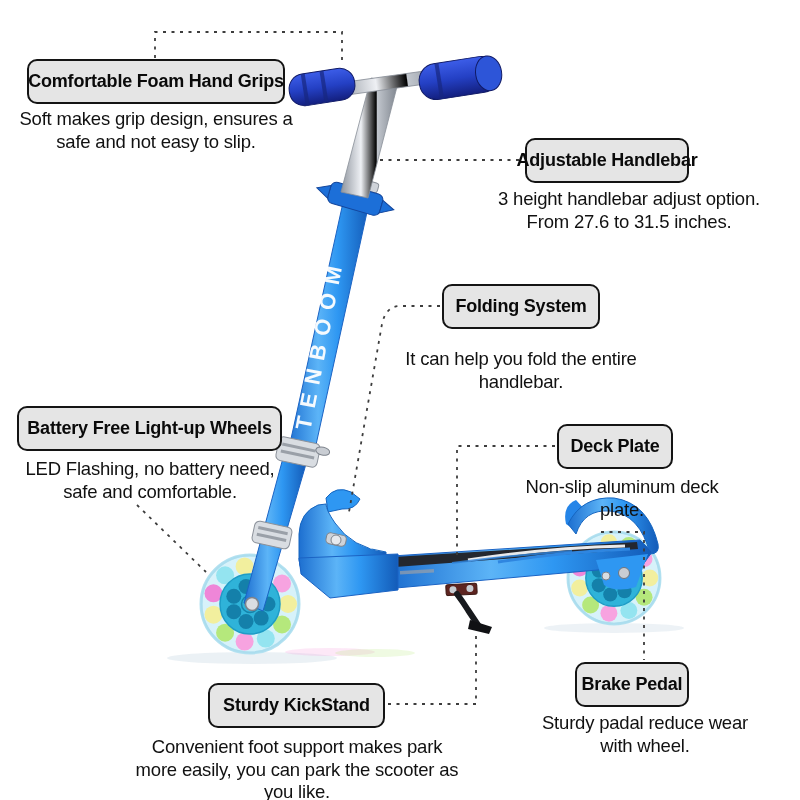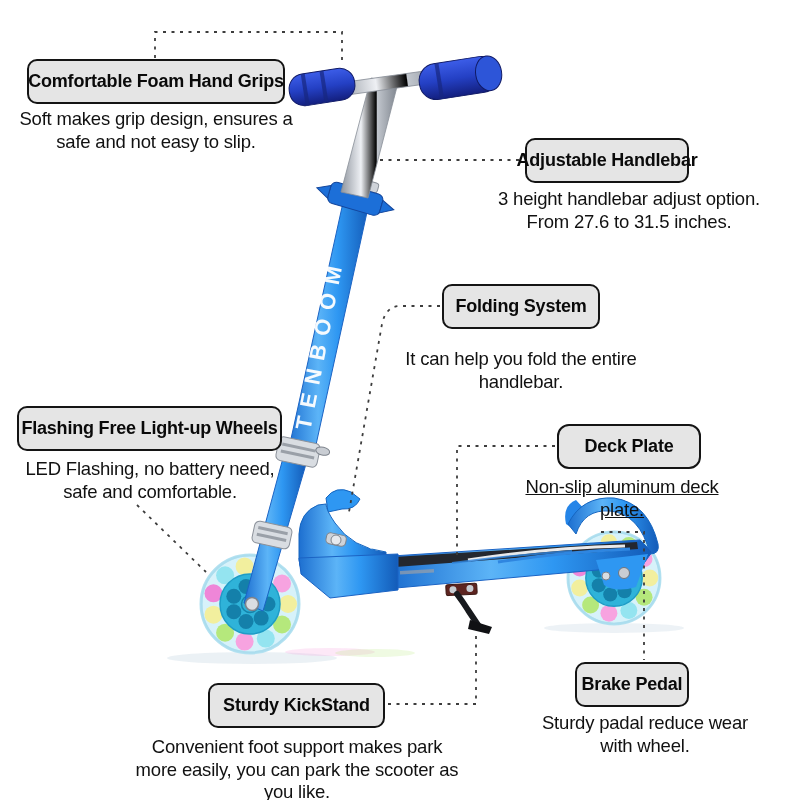--- a/index.html
+++ b/index.html
@@ -21,22 +21,22 @@
   }
   
   .box-grips{left:27px;top:59px;width:258px;}
   .desc-grips{left:6px;top:108px;width:300px;}
   .box-handlebar{left:525px;top:138px;width:164px;}
   .desc-handlebar{left:479px;top:188px;width:300px;}
   .box-folding{left:442px;top:284px;width:158px;}
   .desc-folding{left:381px;top:348px;width:280px;}
   .box-wheels{left:17px;top:406px;width:265px;}
   .desc-wheels{left:0px;top:458px;width:300px;}
-  .box-deck{left:557px;top:424px;width:144px;border-radius:12px;}
-  .desc-deck{left:492px;top:476px;width:260px;text-decoration:underline;}
+  .box-deck{left:557px;top:424px;width:116px;}
+  .desc-deck{left:492px;top:476px;width:260px;}
   .box-kickstand{left:208px;top:683px;width:177px;}
   .desc-kickstand{left:107px;top:736px;width:380px;}
   .box-brake{left:575px;top:662px;width:114px;}
   .desc-brake{left:515px;top:712px;width:260px;}
 </style>
 </head>
 <body>
 
 <div class="canvas">
 
@@ -209,21 +209,21 @@
   <div class="desc desc-handlebar">3 height handlebar adjust option.
 From 27.6 to 31.5 inches.</div>
 
   <div class="box box-folding">
     <span>Folding System</span>
   </div>
   <div class="desc desc-folding">It can help you fold the entire
 handlebar.</div>
 
   <div class="box box-wheels">
-    <span>Flashing Free Light-up Wheels</span>
+    <span>Battery Free Light-up Wheels</span>
   </div>
   <div class="desc desc-wheels">LED Flashing, no battery need,
 safe and comfortable.</div>
 
   <div class="box box-deck">
     <span>Deck Plate</span>
   </div>
   <div class="desc desc-deck">Non-slip aluminum deck
 plate.</div>
 

